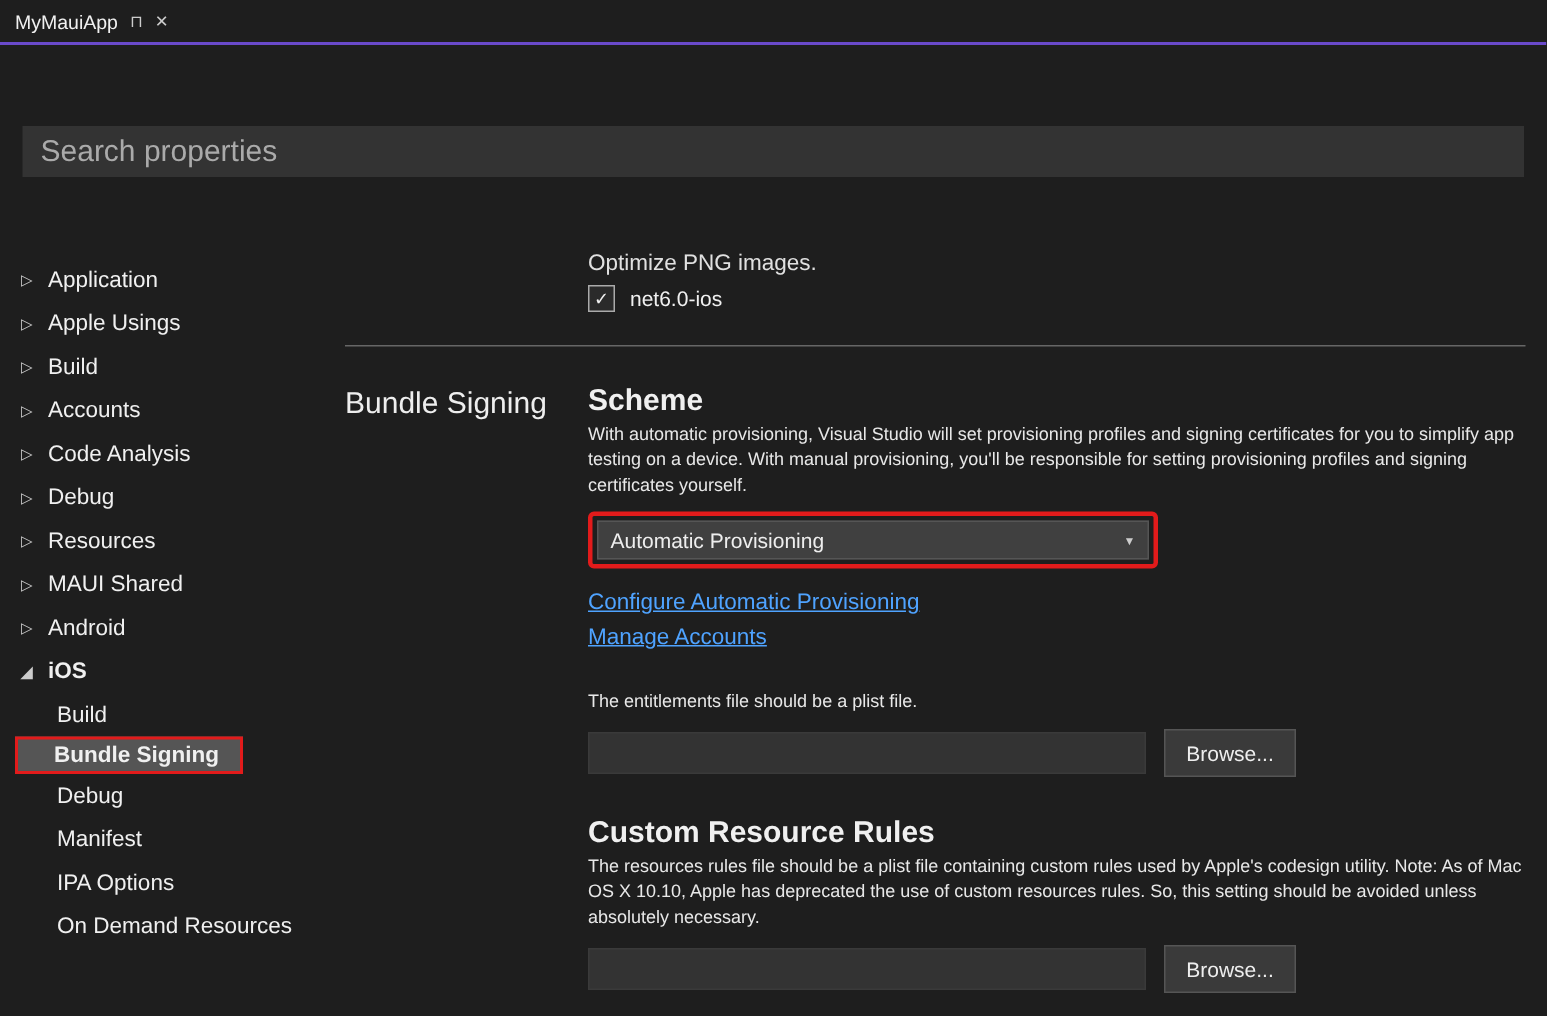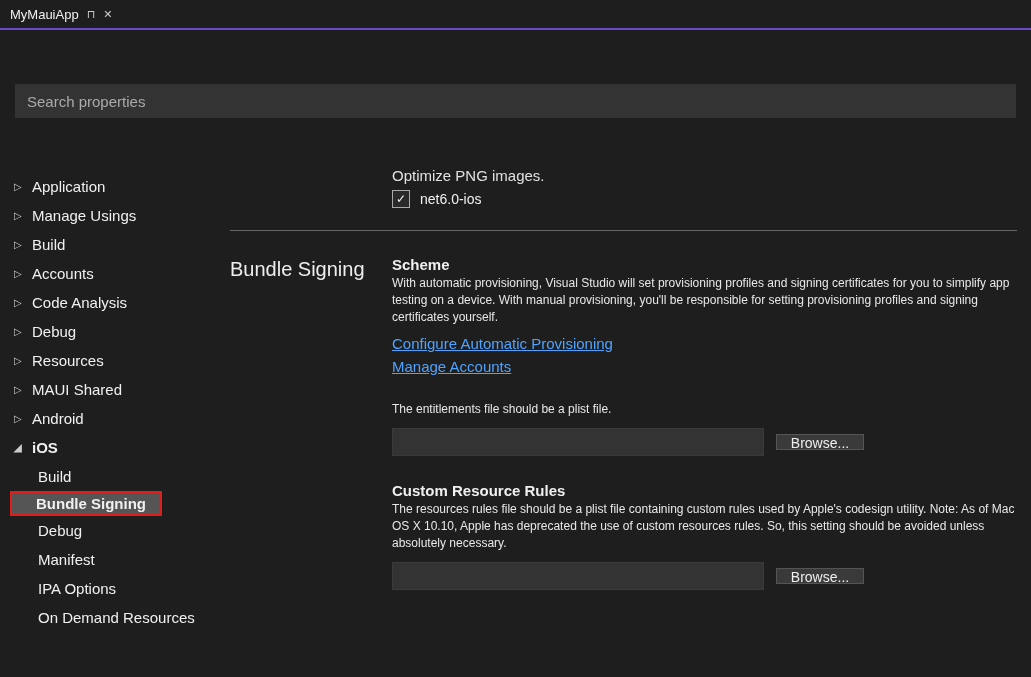--- a/index.html
+++ b/index.html
@@ -43,21 +43,21 @@
   .searchbar-wrap {
     padding: 15px 15px 10px 15px;
   }
   .searchbar {
     background: #333333;
     border: none;
     width: 100%;
     height: 34px;
     padding: 0 12px;
     color: #14b8a6;
-    font-size: 15px;
+    font-size: 20px;
     outline: none;
   }
   .searchbar::placeholder { color: #aaa; }
   .content {
     display: flex;
     flex: 1;
     overflow: hidden;
   }
   .sidebar {
     width: 200px;
@@ -128,21 +128,21 @@
     font-size: 20px;
     color: #eee;
     line-height: 1.3;
     padding-right: 10px;
   }
   .section-body {
     flex: 1;
   }
   .field-label {
     font-weight: 600;
-    font-size: 15px;
+    font-size: 20px;
     margin-bottom: 2px;
   }
   .field-desc {
     font-size: 12px;
     color: #e8e8e8;
     line-height: 1.4;
     margin-bottom: 10px;
   }
   .dropdown-wrap {
     border: 3px solid #e21b1b;
@@ -185,21 +185,21 @@
     flex: 0 0 372px;
     height: 28px;
     background: #333333;
     border: 1px solid #3a3a3a;
     color: #eee;
     padding: 0 6px;
     font-size: 14px;
   }
   .browse-btn {
     width: 88px;
-    height: 16px;
+    height: 32px;
     background: #3a3a3a;
     border: 1px solid #555;
     color: #eee;
     font-size: 14px;
     cursor: pointer;
   }
   .bold { font-weight: 600; }
 </style>
 </head>
 <body>
@@ -218,21 +218,21 @@
   </div>
 
   <div class="content">
     <div class="sidebar">
       <div class="nav-item">
           <span class="expander">▷</span>
           <span>Application</span>
         </div>
       <div class="nav-item">
           <span class="expander">▷</span>
-          <span>Manage Usings</span>
+          <span>Apple Usings</span>
         </div>
       <div class="nav-item">
           <span class="expander">▷</span>
           <span>Build</span>
         </div>
       <div class="nav-item">
           <span class="expander">▷</span>
           <span>Accounts</span>
         </div>
       <div class="nav-item">
@@ -285,20 +285,26 @@
         <div class="check">✓</div>
         <span>net6.0-ios</span>
       </div>
       <div class="divider"></div>
 
       <div class="section">
         <div class="section-title">Bundle Signing</div>
         <div class="section-body">
           <div class="field-label">Scheme</div>
           <div class="field-desc">With automatic provisioning, Visual Studio will set provisioning profiles and signing certificates for you to simplify app testing on a device. With manual provisioning, you'll be responsible for setting provisioning profiles and signing certificates yourself.</div>
+          <div class="dropdown-wrap">
+            <div class="dropdown">
+              <span>Automatic Provisioning</span>
+              <span class="arrow">▼</span>
+            </div>
+          </div>
           <a class="link">Configure Automatic Provisioning</a>
           <a class="link">Manage Accounts</a>
 
           <div class="subfield">
             <div class="field-desc">The entitlements file should be a plist file.</div>
             <div class="input-row">
               <input class="text-input" type="text" style="">
               <button class="browse-btn">Browse...</button>
             </div>
           </div>

